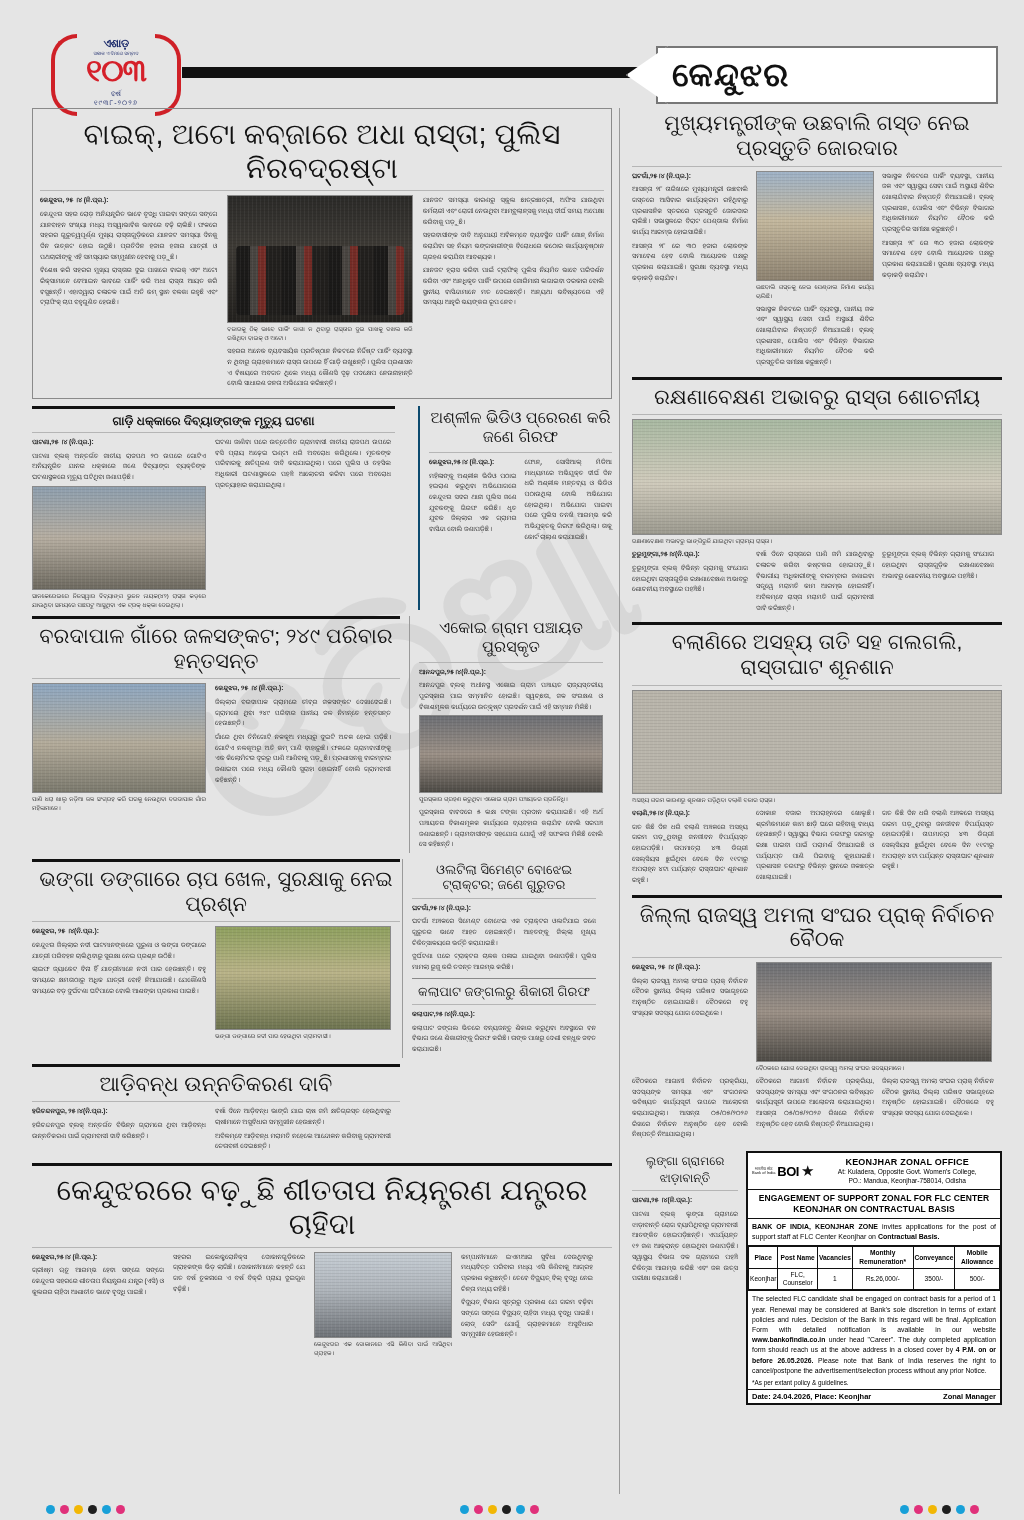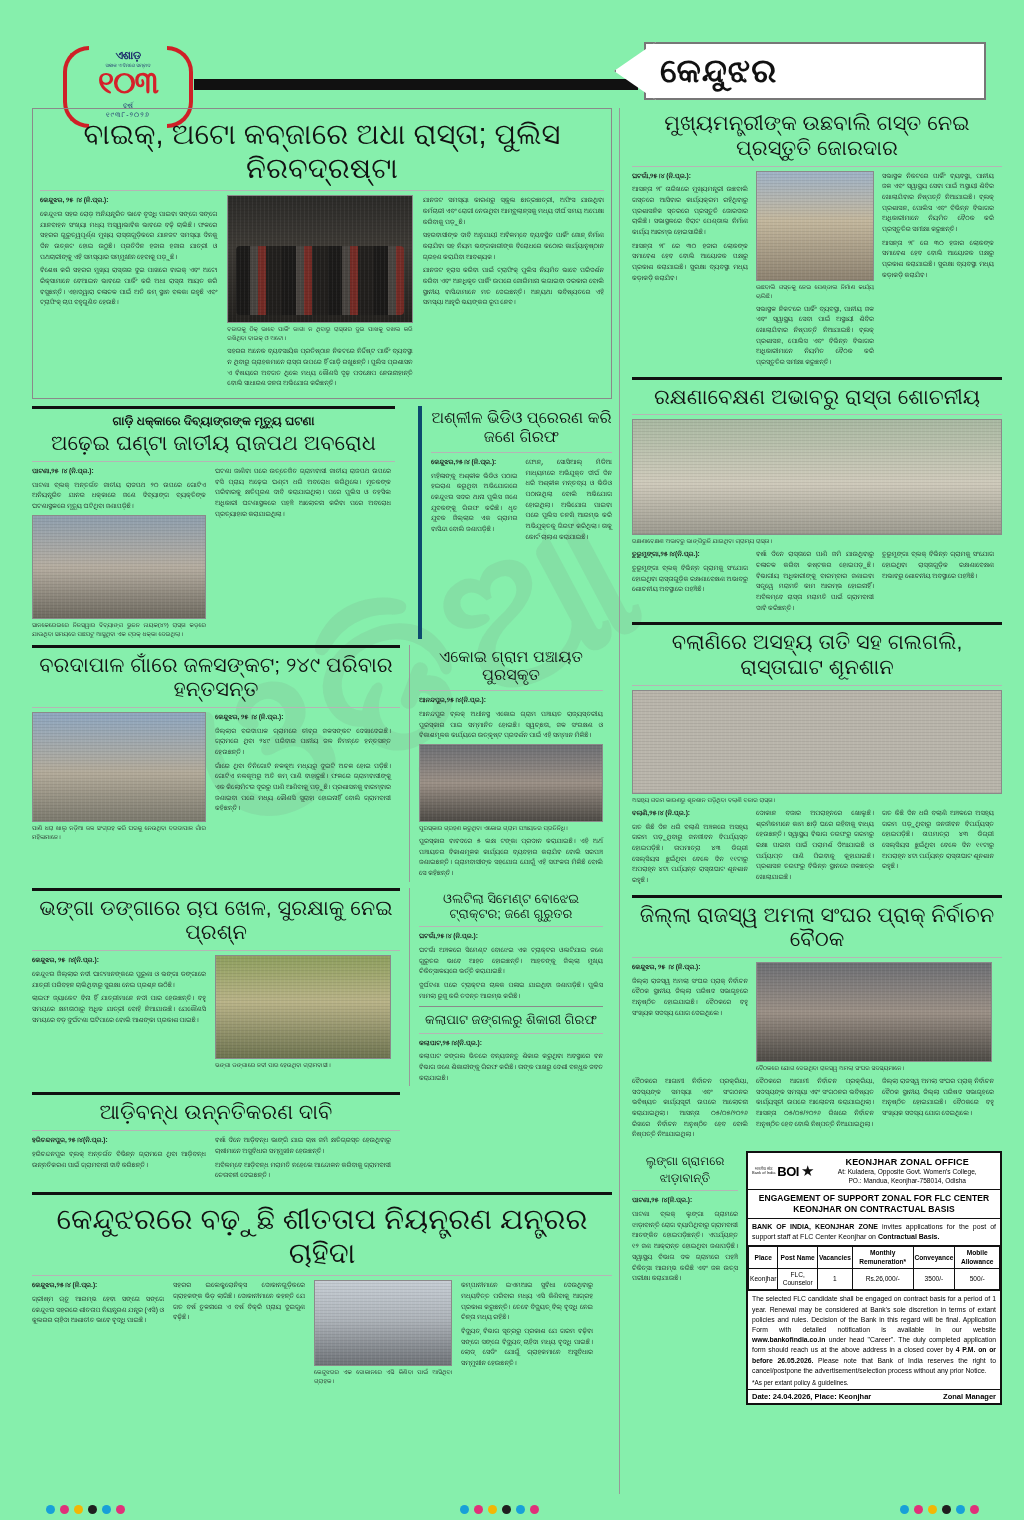--- a/index.html
+++ b/index.html
@@ -8,22 +8,22 @@
     width:1024px; height:1520px;
     background:#fdfdfb;
     font-family:"Liberation Sans", sans-serif;
     color:#111;
     position:relative;
     overflow:hidden;
   }
   .page {
     width:1024px; height:1520px;
     position:relative;
-    background:#86efac;
-    padding:16px;
+    background:#e5e5e5;
+    padding:4px;
   }
 
   
   .masthead { height:108px; position:relative; }
   .logo-wrap {
     position:absolute; left:42px; top:28px;
     width:140px; height:78px;
     display:flex; flex-direction:column; align-items:center; justify-content:center;
   }
   .logo-brackets { position:relative; width:130px; height:74px; }
@@ -52,21 +52,21 @@
   }
   .logo-years {
     position:absolute; bottom:1px; left:0; right:0; text-align:center;
     font-size:7px; color:#1b2a6b; letter-spacing:1px;
   }
   .black-bar {
     position:absolute; left:178px; top:63px; height:11px; right:370px;
     background:#111;
   }
   .plate {
-    position:absolute; right:22px; top:26px; width:372px; height:58px;font-family:Liberation Serif, serif;
+    position:absolute; right:22px; top:42px; width:372px; height:58px;font-family:Liberation Serif, serif;
   }
   .plate-body {
     position:absolute; inset:0 0 0 30px;
     background:#fff; border:2px solid #777;
   }
   .plate-arrow {
     position:absolute; left:0; top:0; width:60px; height:58px;
     background:#fff; border:2px solid #777; border-right:none;
     clip-path:polygon(0 50%, 42px 0, 60px 0, 60px 100%, 42px 100%);
   }
@@ -250,40 +250,39 @@
             </div>
           </div>
         </div>
       </div>
 
       <div style="display:flex; gap:23px; margin-top:7px;">
 
         <div style="width:368px;">
           <div class="hr-thick" style="margin-top:0;"></div>
           <div class="kicker">ଗାଡ଼ି ଧକ୍କାରେ ଦିବ୍ୟାଙ୍ଗଙ୍କ ମୃତ୍ୟୁ ଘଟଣା</div>
-          <div class="headline md">ଅଢ଼େଇ ଘଣ୍ଟା ଜାତୀୟ ରାଜପଥ ଅବରୋଧ</div>
           <div class="hr-thin"></div>
           <div style="display:flex; gap:9px;">
             <div style="width:174px;">
               <div class="body-text">
                 <p><b>ପାଟଣା,୨୫ ।୪ (ନି.ପ୍ର.):</b></p>
                 <p>ପାଟଣା ବ୍ଲକ୍ ଅନ୍ତର୍ଗତ ଜାତୀୟ ରାଜପଥ ୨୦ ଉପରେ ଗୋଟିଏ ଅନିୟନ୍ତ୍ରିତ ଯାନର ଧକ୍କାରେ ଜଣେ ଦିବ୍ୟାଙ୍ଗ ବ୍ୟକ୍ତିଙ୍କ ଘଟଣାସ୍ଥଳରେ ମୃତ୍ୟୁ ଘଟିଥିବା ଜଣାପଡ଼ିଛି।</p>
               </div>
               <div class="photo ph-crowd ph-noise" style="height:104px; margin-top:3px;"></div>
               <div class="cap">ସାନକେରେଇରେ ନିଜସ୍ୱାର ଦିବ୍ୟାଙ୍ଗ ଭୁଜନ ନାୟକ(୪୨) ରାସ୍ତା କଡ଼ରେ ଯାଉଥିବା ସମୟରେ ପଛପଟୁ ଆସୁଥିବା ଏକ ଟ୍ରକ୍ ଧକ୍କା ଦେଇଥିଲା।</div>
             </div>
             <div style="width:176px;">
               <div class="body-text">
                 <p>ଘଟଣା ଜାଣିବା ପରେ ଉତ୍ତେଜିତ ଗ୍ରାମବାସୀ ଜାତୀୟ ରାଜପଥ ଉପରେ ବସି ପ୍ରାୟ ଅଢ଼େଇ ଘଣ୍ଟା ଧରି ଅବରୋଧ କରିଥିଲେ। ମୃତକଙ୍କ ପରିବାରକୁ କ୍ଷତିପୂରଣ ଦାବି କରାଯାଇଥିଲା। ପରେ ପୁଲିସ ଓ ତହସିଲ ଅଧିକାରୀ ଘଟଣାସ୍ଥଳରେ ପହଞ୍ଚି ଆଲୋଚନା କରିବା ପରେ ଅବରୋଧ ପ୍ରତ୍ୟାହାର କରାଯାଇଥିଲା।</p>
               </div>
             </div>
           </div>
         </div>
 
-        <div style="width:194px; border-left:4px solid #0c4a6e; padding-left:9px;">
+        <div style="width:194px; border-left:2px solid #0c4a6e; padding-left:9px;">
           <div class="headline sm">ଅଶ୍ଳୀଳ ଭିଡିଓ ପ୍ରେରଣ କରି ଜଣେ ଗିରଫ</div>
           <div class="hr-thin"></div>
           <div style="display:flex; gap:8px;">
             <div style="width:92px;">
               <div class="body-text">
                 <p><b>କେନ୍ଦୁଝର,୨୫।୪ (ନି.ପ୍ର.):</b></p>
                 <p>ମହିଳାଙ୍କୁ ଅଶ୍ଳୀଳ ଭିଡିଓ ପଠାଇ ହଇରାଣ କରୁଥିବା ଅଭିଯୋଗରେ କେନ୍ଦୁଝର ସଦର ଥାନା ପୁଲିସ ଜଣେ ଯୁବକଙ୍କୁ ଗିରଫ କରିଛି। ଧୃତ ଯୁବକ ଜିଲ୍ଲାର ଏକ ଗ୍ରାମର ବାସିନ୍ଦା ବୋଲି ଜଣାପଡ଼ିଛି।</p>
               </div>
             </div>
             <div style="width:92px;">
@@ -323,21 +322,21 @@
             <p>ଆନନ୍ଦପୁର ବ୍ଲକ୍ ଅଧୀନସ୍ଥ ଏକୋଇ ଗ୍ରାମ ପଞ୍ଚାୟତ ରାଜ୍ୟସ୍ତରୀୟ ପୁରସ୍କାର ପାଇ ସମ୍ମାନିତ ହୋଇଛି। ସ୍ୱଚ୍ଛତା, ଜଳ ସଂରକ୍ଷଣ ଓ ବିକାଶମୂଳକ କାର୍ଯ୍ୟରେ ଉତ୍କୃଷ୍ଟ ପ୍ରଦର୍ଶନ ପାଇଁ ଏହି ସମ୍ମାନ ମିଳିଛି।</p>
           </div>
           <div class="photo ph-meet ph-noise" style="height:78px; margin-top:3px;"></div>
           <div class="cap">ପୁରସ୍କାର ଗ୍ରହଣ କରୁଥିବା ଏକୋଇ ଗ୍ରାମ ପଞ୍ଚାୟତର ପ୍ରତିନିଧି।</div>
           <div class="body-text" style="margin-top:3px;">
             <p>ପୁରସ୍କାର ବାବଦରେ ୫ ଲକ୍ଷ ଟଙ୍କା ପ୍ରଦାନ କରାଯାଇଛି। ଏହି ଅର୍ଥ ପଞ୍ଚାୟତର ବିକାଶମୂଳକ କାର୍ଯ୍ୟରେ ବ୍ୟବହାର କରାଯିବ ବୋଲି ସରପଞ୍ଚ ଜଣାଇଛନ୍ତି। ଗ୍ରାମବାସୀଙ୍କ ସହଯୋଗ ଯୋଗୁଁ ଏହି ସଫଳତା ମିଳିଛି ବୋଲି ସେ କହିଛନ୍ତି।</p>
           </div>
         </div>
       </div>
 
-      <div style="display:flex; gap:9px; margin-top:6px;">
+      <div style="display:flex; gap:2px; margin-top:6px;">
         <div style="width:368px;">
           <div class="hr-thick" style="margin-top:0;"></div>
           <div class="headline md">ଭଙ୍ଗା ଡଙ୍ଗାରେ ଚାପ ଖେଳ, ସୁରକ୍ଷାକୁ ନେଇ ପ୍ରଶ୍ନ</div>
           <div class="hr-thin"></div>
           <div style="display:flex; gap:9px;">
             <div style="width:174px;">
               <div class="body-text">
                 <p><b>କେନ୍ଦୁଝର, ୨୫ ।୪(ନି.ପ୍ର.):</b></p>
                 <p>କେନ୍ଦୁଝର ଜିଲ୍ଲାର ନଦୀ ଘାଟମାନଙ୍କରେ ପୁରୁଣା ଓ ଭଙ୍ଗା ଡଙ୍ଗାରେ ଯାତ୍ରୀ ପରିବହନ ଚାଲିଥିବାରୁ ସୁରକ୍ଷା ନେଇ ପ୍ରଶ୍ନ ଉଠିଛି।</p>
                 <p>ଲାଇଫ ଜ୍ୟାକେଟ ବିନା ହିଁ ଯାତ୍ରୀମାନେ ନଦୀ ପାର ହେଉଛନ୍ତି। ବହୁ ସମୟରେ କ୍ଷମତାଠାରୁ ଅଧିକ ଯାତ୍ରୀ ବୋହି ନିଆଯାଉଛି। ଯେକୌଣସି ସମୟରେ ବଡ଼ ଦୁର୍ଘଟଣା ଘଟିପାରେ ବୋଲି ଆଶଙ୍କା ପ୍ରକାଶ ପାଇଛି।</p>

